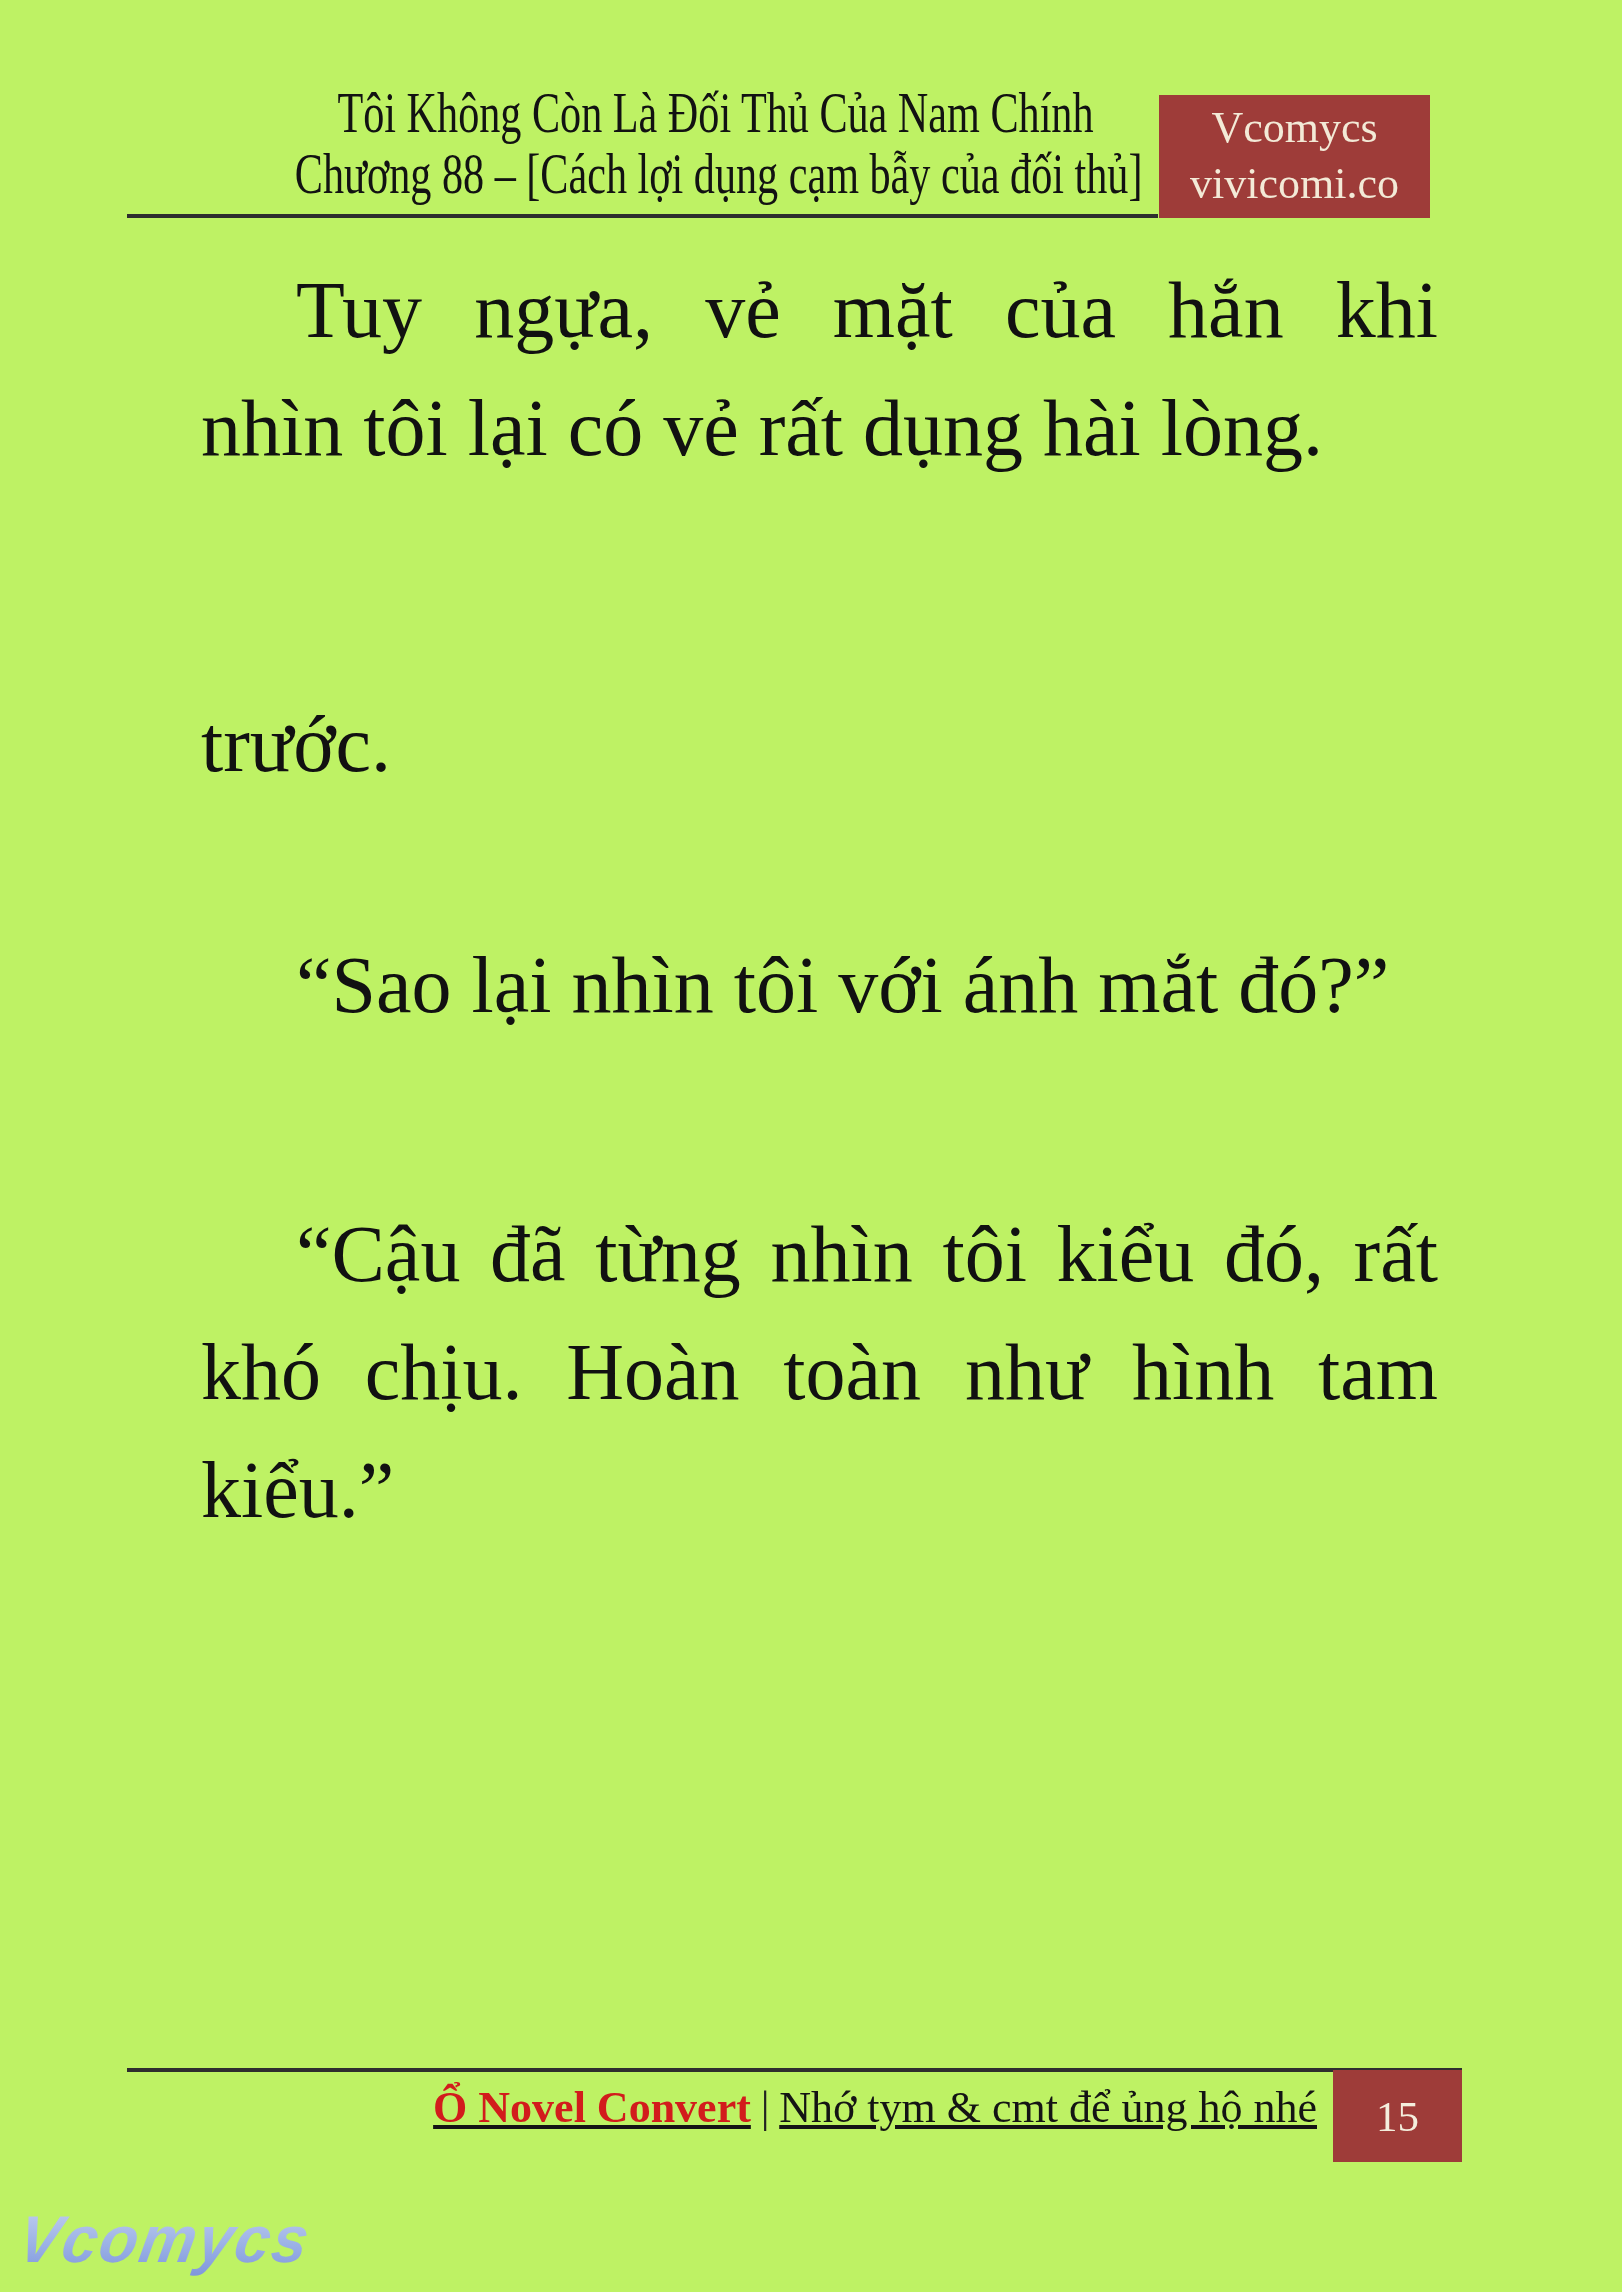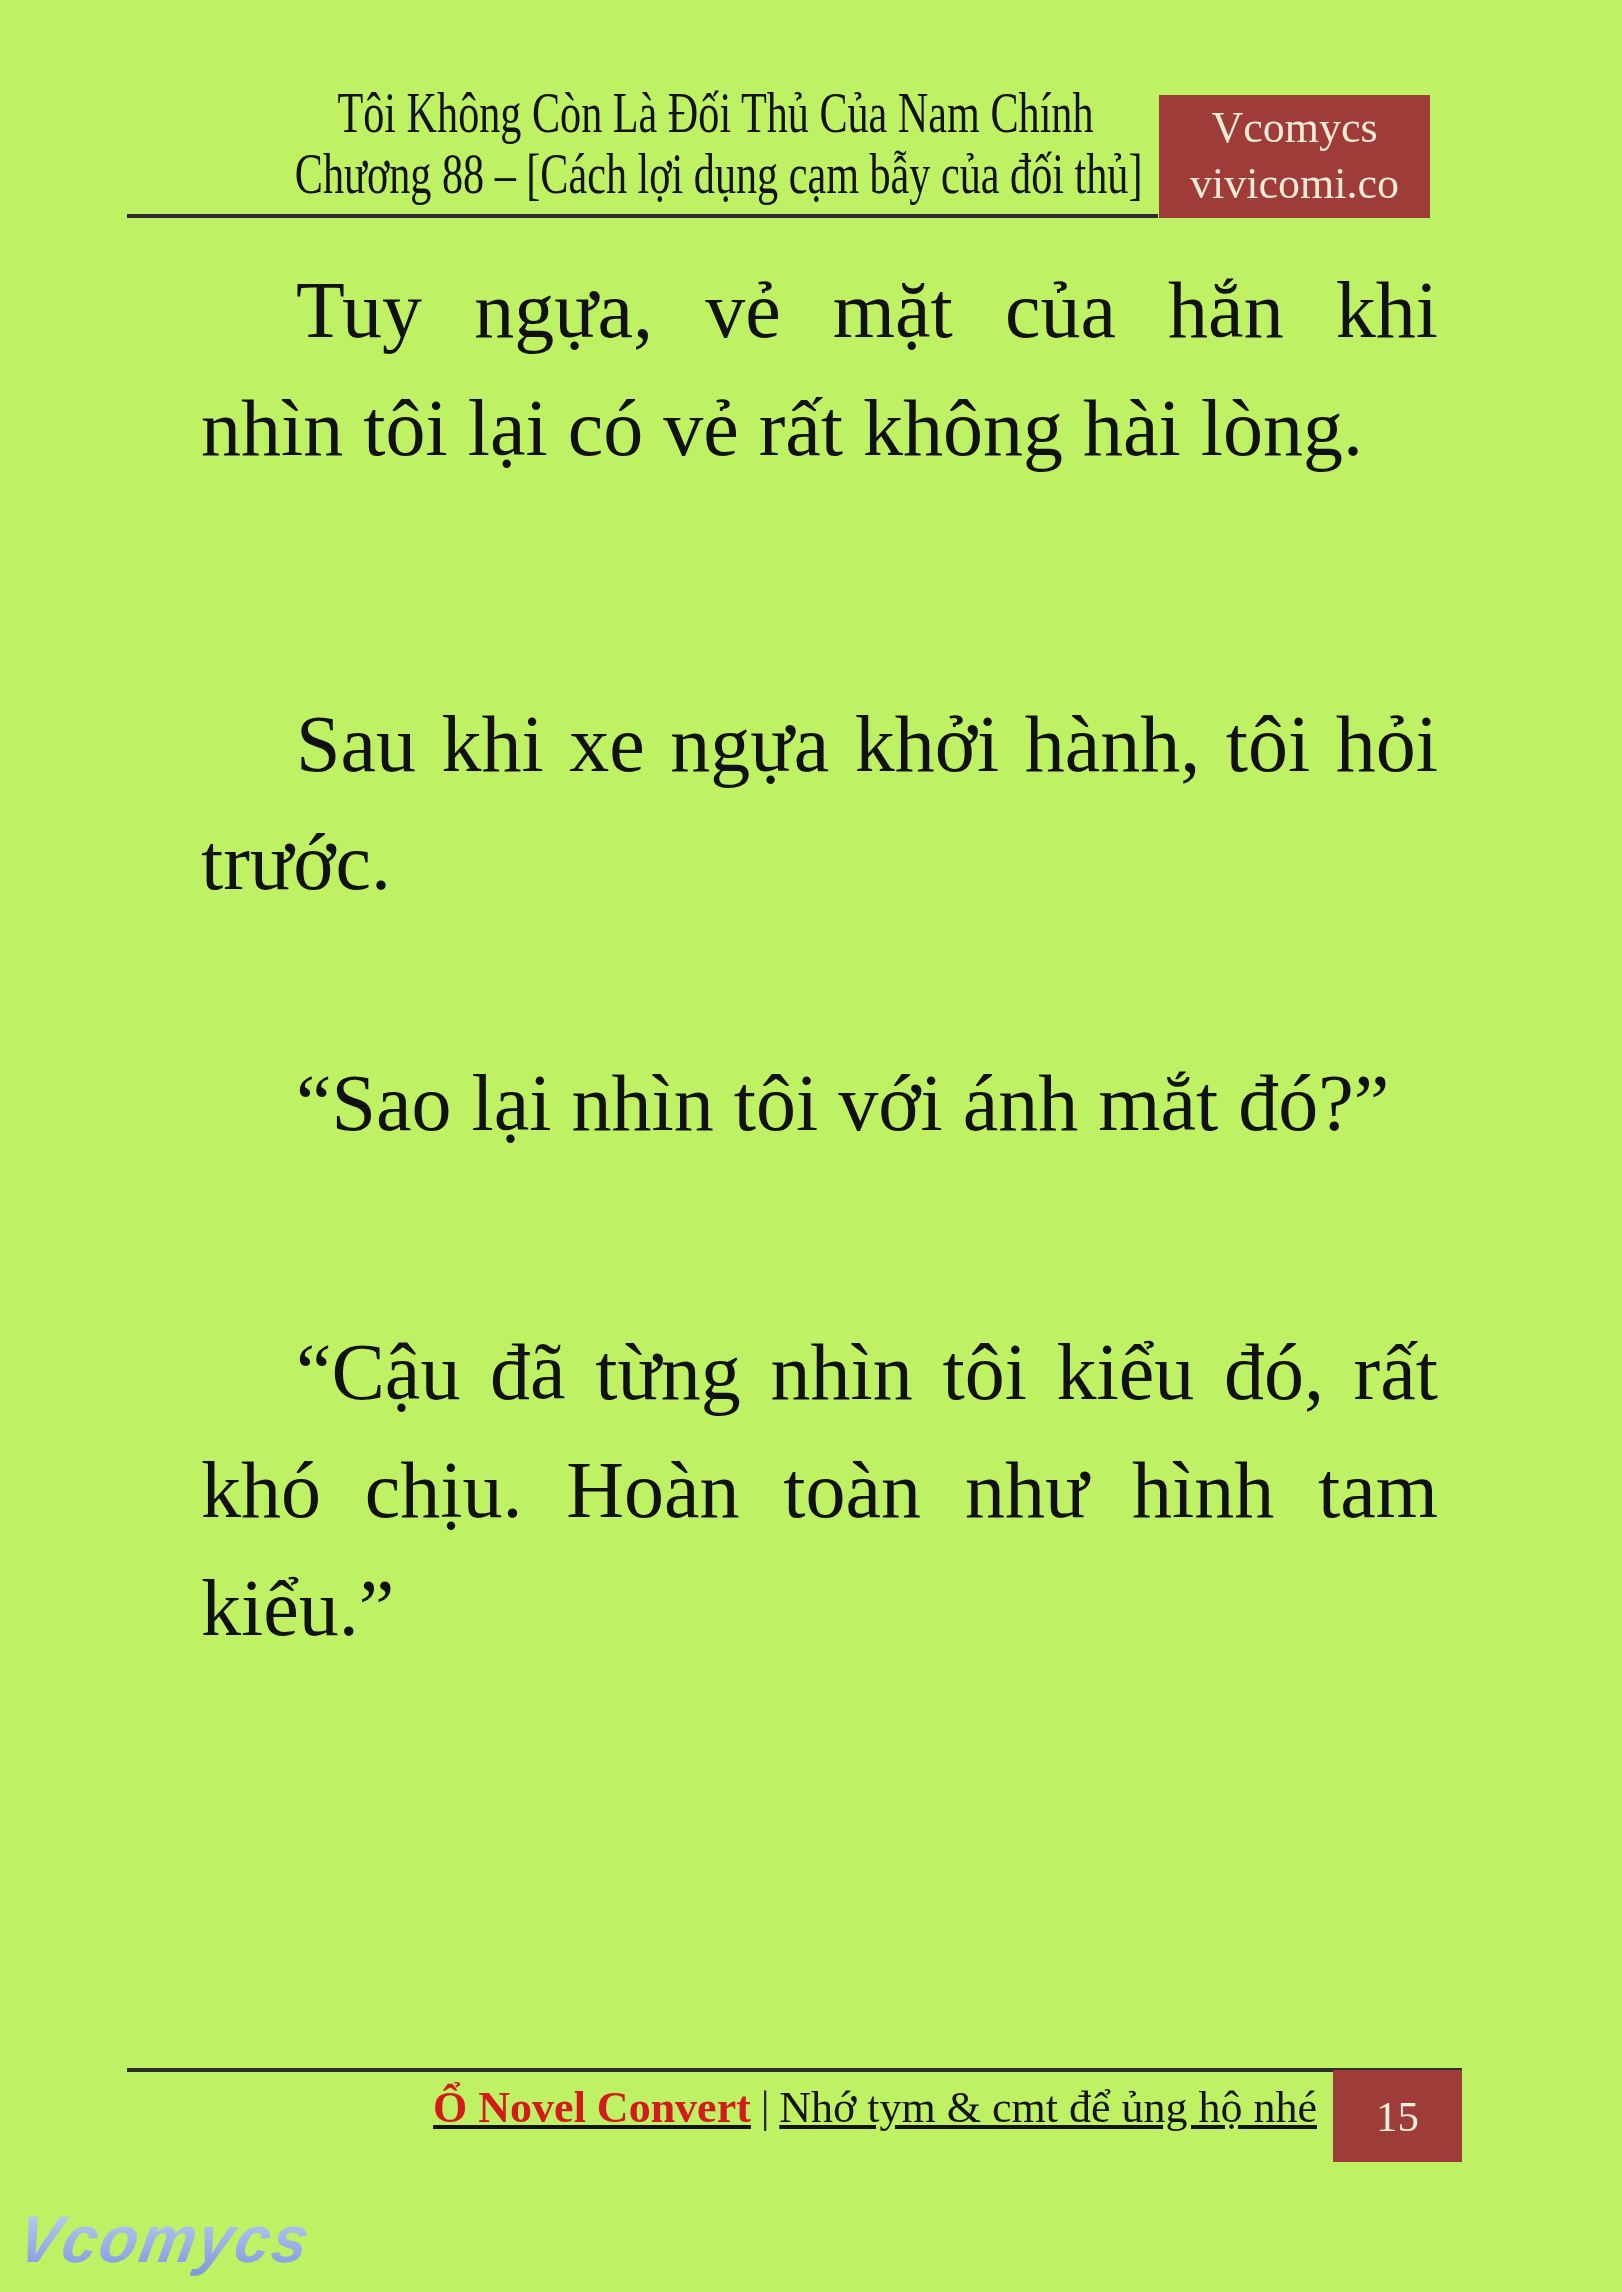--- a/index.html
+++ b/index.html
@@ -96,24 +96,23 @@
   </div>
   <div class="header-badge">
     <div>Vcomycs</div>
     <div>vivicomi.co</div>
   </div>
   <div class="header-rule"></div>
 
   <div class="content">
     <div class="para p1">
       <div class="line jl ind">Tuy ngựa, vẻ mặt của hắn khi</div>
-      <div class="line ll">nhìn tôi lại có vẻ rất không hài lòng.</div>
+      <div class="line ll">nhìn tôi lại có vẻ rất dụng hài lòng.</div>
     </div>
     <div class="para p2">
-      <div class="line jl ind">Sau khi xe ngựa khởi hành, tôi hỏi</div>
       <div class="line ll">trước.</div>
     </div>
     <div class="para p3">
       <div class="line ll ind">“Sao lại nhìn tôi với ánh mắt đó?”</div>
     </div>
     <div class="para p5">
       <div class="line jl ind">“Cậu đã từng nhìn tôi kiểu đó, rất</div>
       <div class="line jl">khó chịu. Hoàn toàn như hình tam</div>
       <div class="line ll">kiểu.”</div>
     </div>

